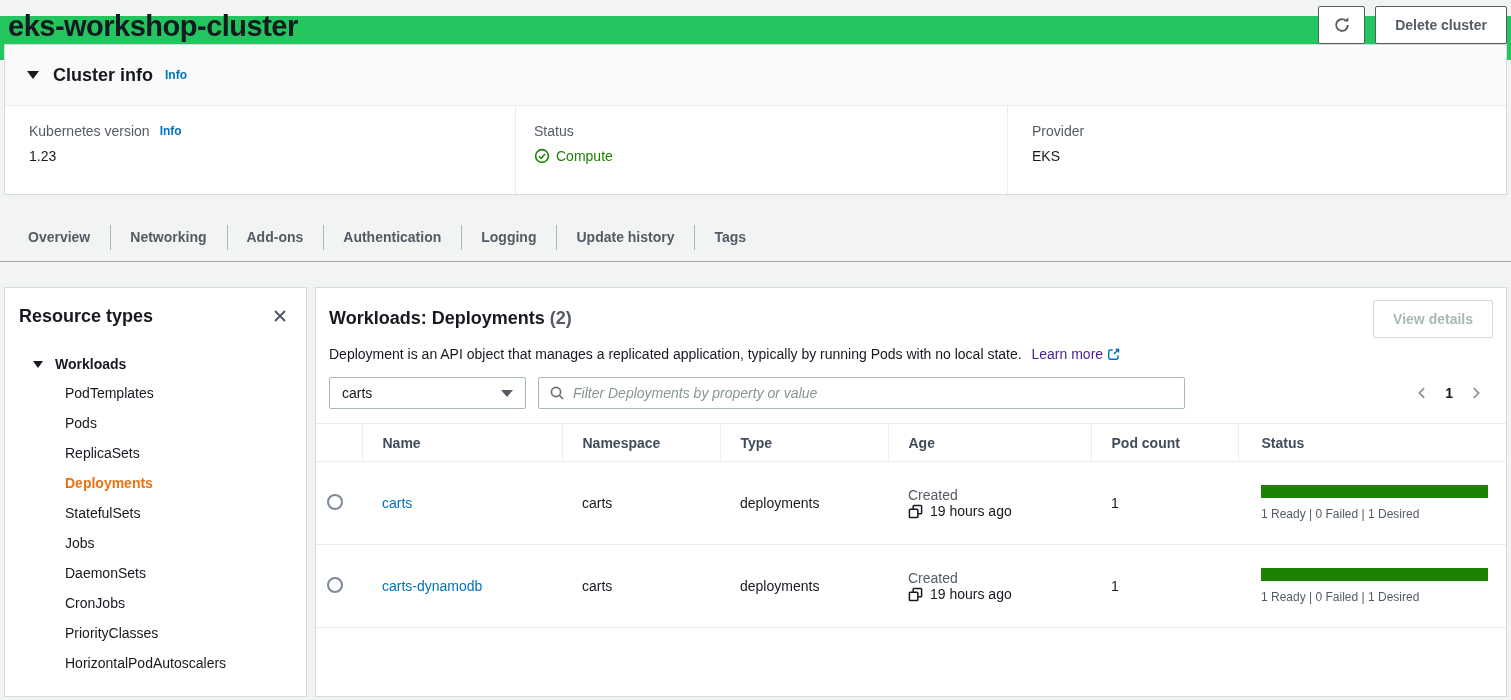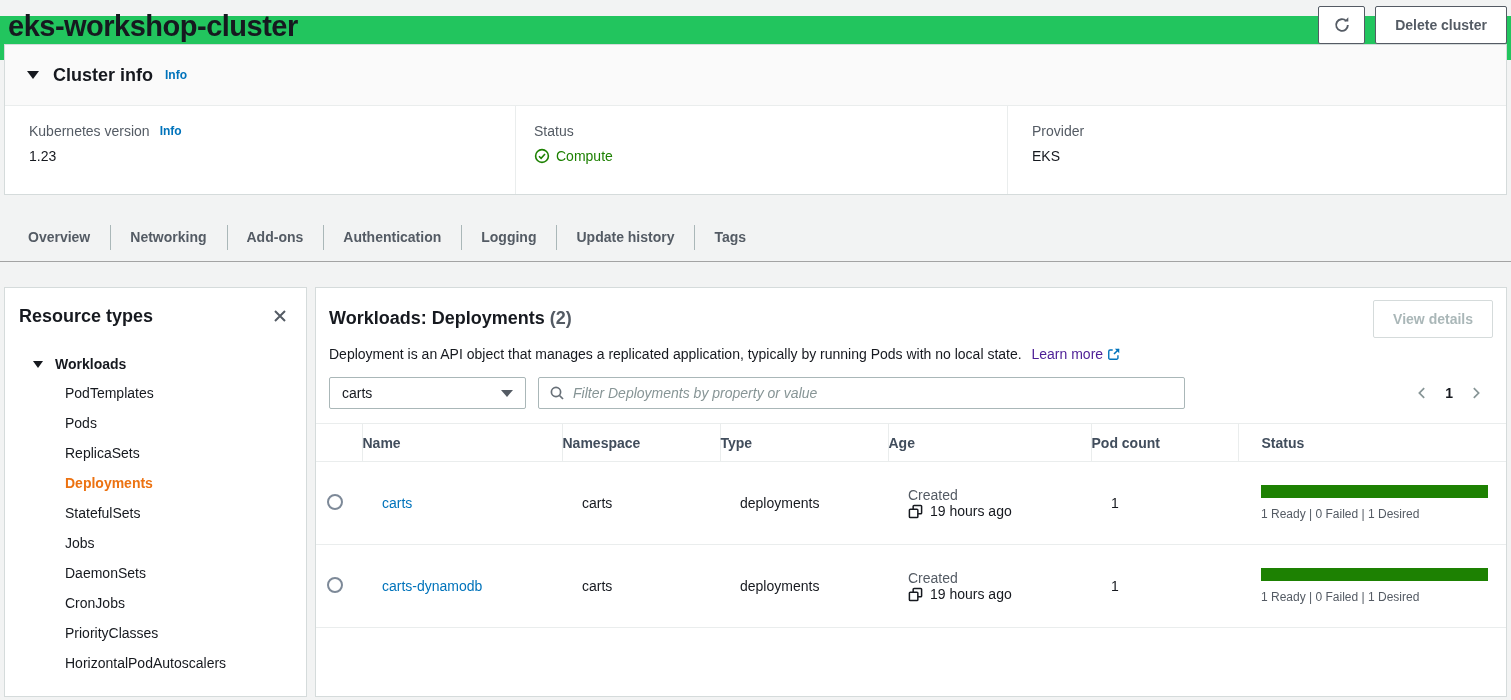--- a/index.html
+++ b/index.html
@@ -95,21 +95,21 @@
   .searchbox input::placeholder { color:#879596; font-style:italic; }
   .pagination { margin-left:auto; display:flex; align-items:center; gap:14px; padding-right:8px; }
   .page-num { font-weight:700; color:#16191f; }
   .chev { background:none; border:none; cursor:pointer; display:flex; padding:2px; }
 
   
   .table-wrap { margin:14px -13px 0; }
   table { width:100%; border-collapse:collapse; table-layout:fixed; }
   thead th {
     height:38px; border-top:1px solid #eaeded; border-bottom:1px solid #eaeded;
-    text-align:left; font-size:14px; font-weight:700; color:#414d5c; 
+    text-align:left; font-size:14px; font-weight:700; color:#414d5c; padding-left:20px;
   }
   thead th + th { border-left:1px solid #eaeded; }
   thead th.radio-col { padding-left:0; }
   tbody td { height:83px; border-bottom:1px solid #eaeded; padding-left:20px; vertical-align:middle; font-size:14px; color:#16191f; }
   tbody td.radio-cell { padding-left:11px; }
   .radio {
     display:inline-block; width:16px; height:16px; border-radius:50%;
     border:2px solid #7d8998; background:#fff; cursor:pointer;
   }
   .name-link { color:#0073bb; text-decoration:none; cursor:pointer; }

